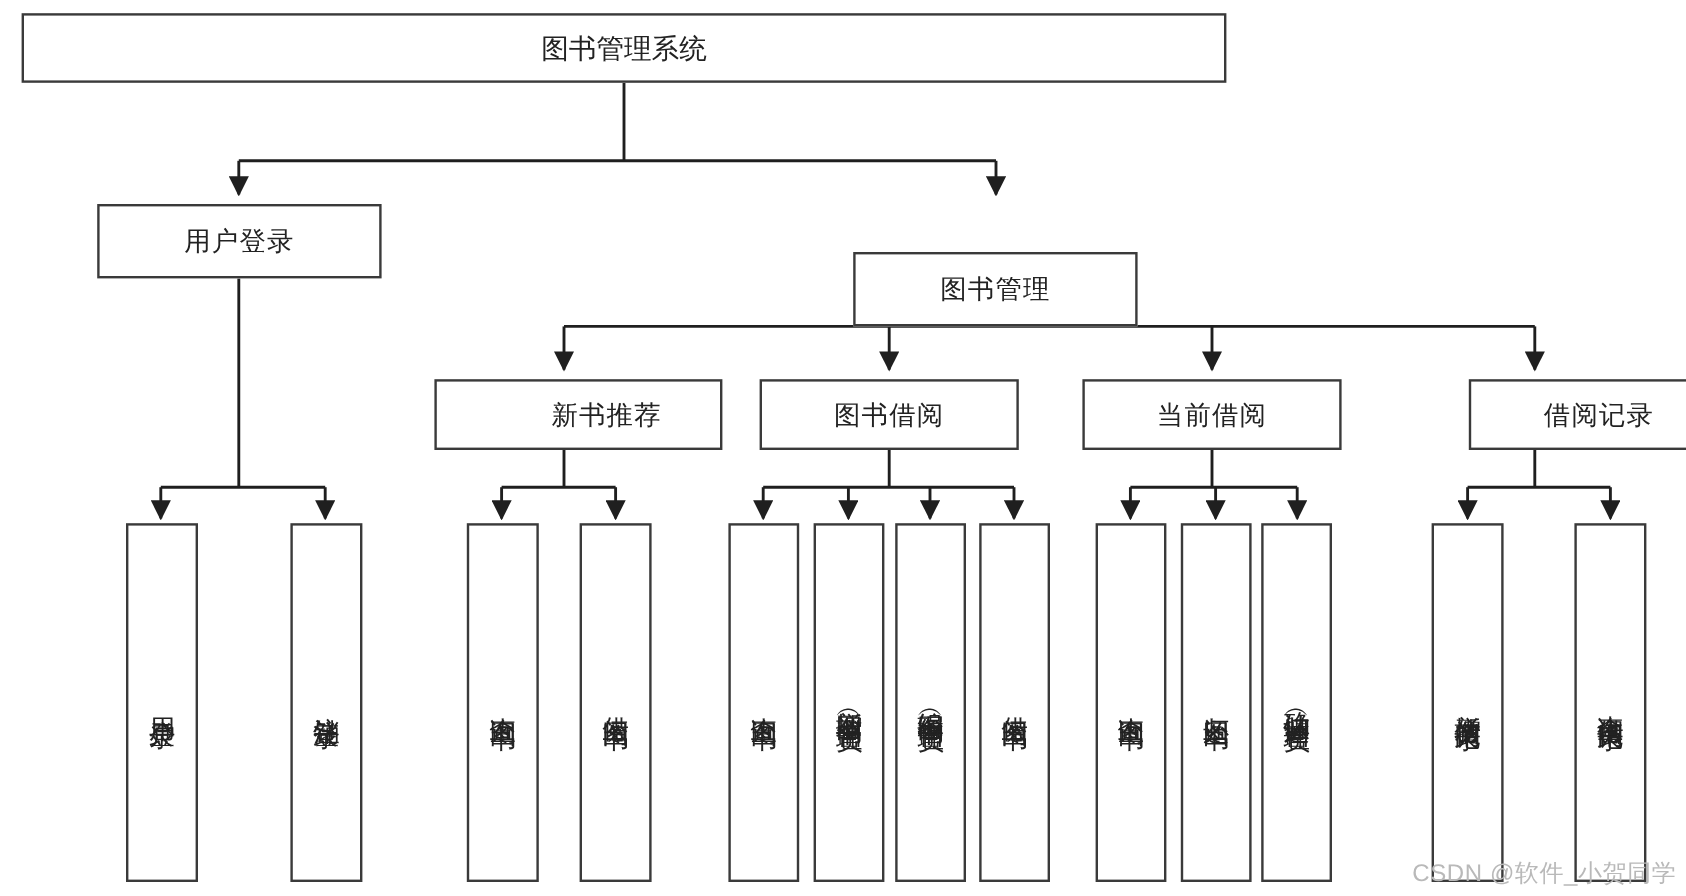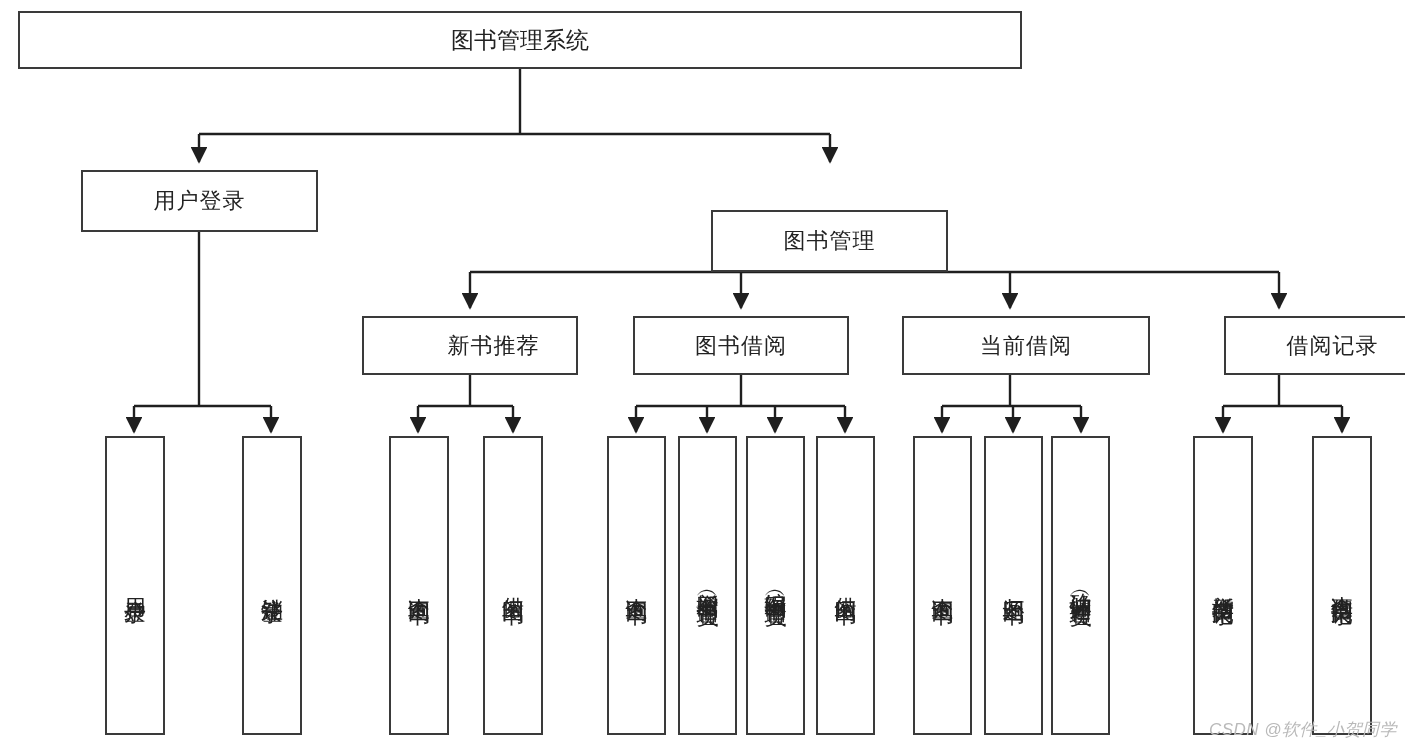--- a/index.html
+++ b/index.html
@@ -53,25 +53,24 @@
     font-size: 22px;
     line-height: 1.28;
     letter-spacing: 2px;
     white-space: nowrap;
     color: #222222;
   }
   .watermark {
     position: absolute;
     right: 8px;
     bottom: 6px;
-    font-size: 17px;
+    font-size: 20px;
     color: #b9b9b9;
     letter-spacing: 0.5px;
     white-space: nowrap;
-    font-style: italic;
   }
 </style>
 </head>
 <body>
 
 <div id="canvas">
 
   <svg class="edges" viewBox="0 0 1405 747" xmlns="http://www.w3.org/2000/svg">
     <defs>
       <marker id="arrow" viewBox="0 0 10 10" refX="9" refY="5" markerWidth="7" markerHeight="7" orient="auto-start-reverse">
@@ -126,27 +125,27 @@
     <span>图书管理系统</span>
   </div>
 
   <div class="node horiz" style="left:81px; top:170px; width:237px; height:62px;">
     <span>用户登录</span>
   </div>
   <div class="node horiz" style="left:711px; top:170px; width:237px; height:62px;margin-top:40px;">
     <span>图书管理</span>
   </div>
 
-  <div class="node horiz" style="left:362px; top:316px; width:216px; height:59px;padding-left:47px;">
+  <div class="node horiz" style="left:362px; top:316px; width:240px; height:59px;padding-left:47px;">
     <span>新书推荐</span>
   </div>
   <div class="node horiz" style="left:633px; top:316px; width:216px; height:59px;text-align:center;">
     <span>图书借阅</span>
   </div>
-  <div class="node horiz" style="left:902px; top:316px; width:248px; height:59px;">
+  <div class="node horiz" style="left:902px; top:316px; width:216px; height:59px;">
     <span>当前借阅</span>
   </div>
   <div class="node horiz" style="left:1224px; top:316px; width:217px; height:59px;">
     <span>借阅记录</span>
   </div>
 
   <div class="node leaf" style="left:105px; top:436px; width:60px; height:299px;">
     <span class="leaf-label">用户登录</span>
   </div>
   <div class="node leaf" style="left:242px; top:436px; width:60px; height:299px;">

